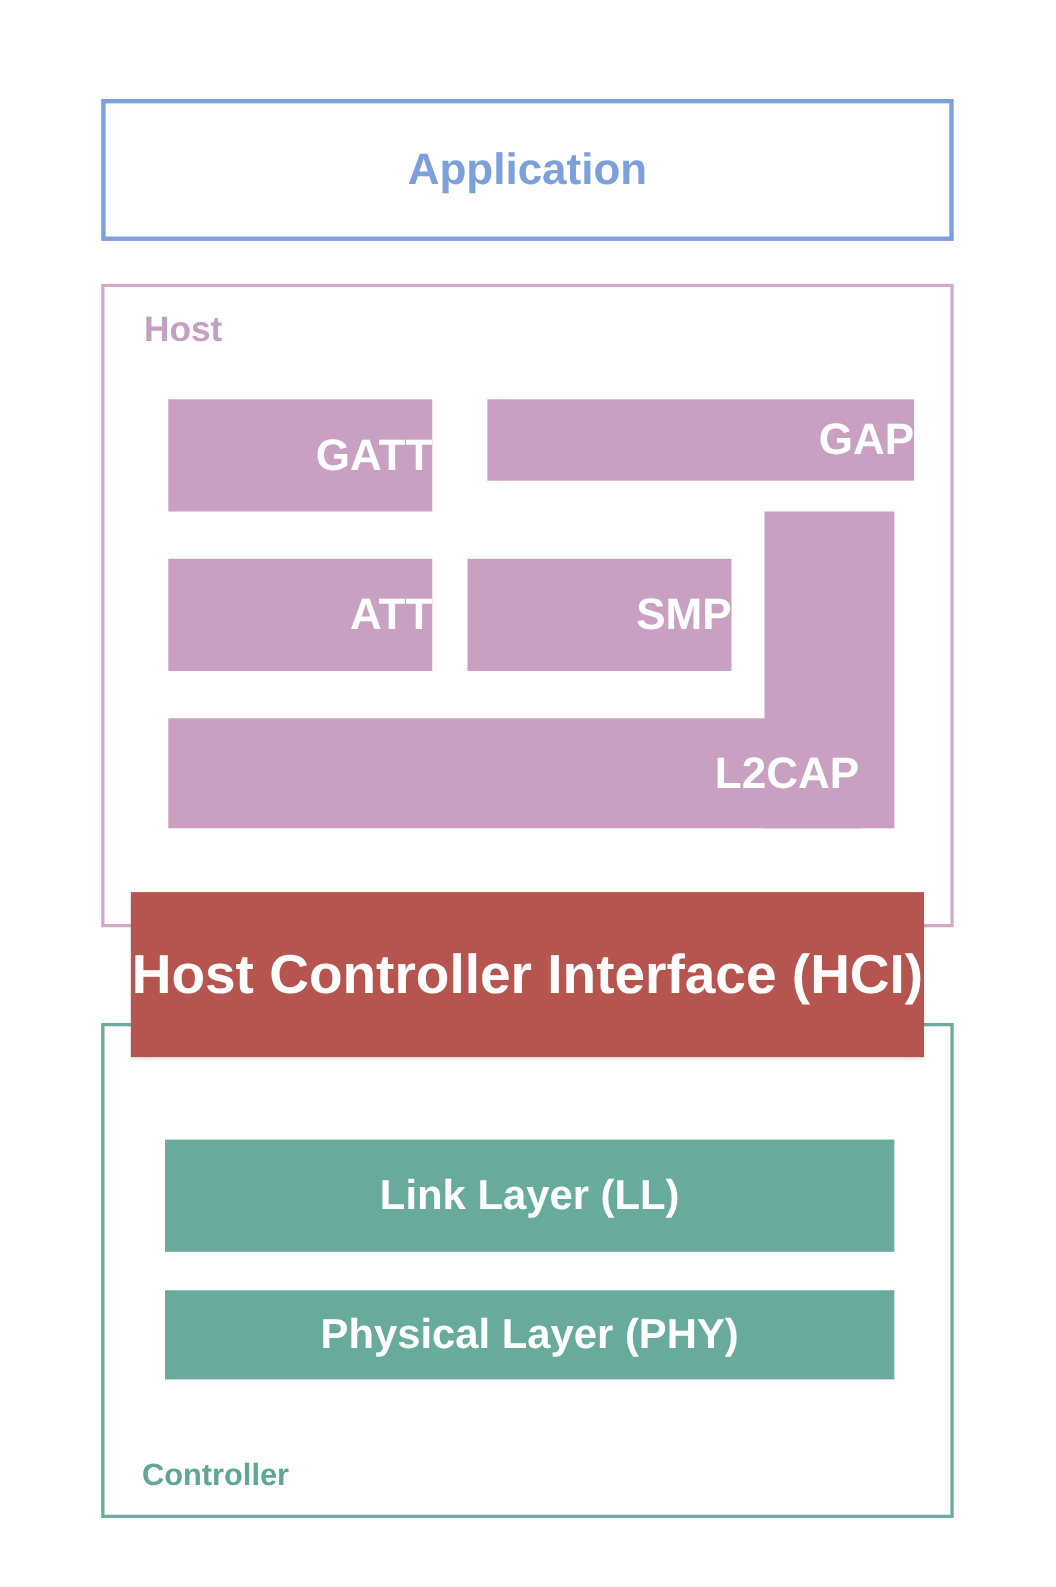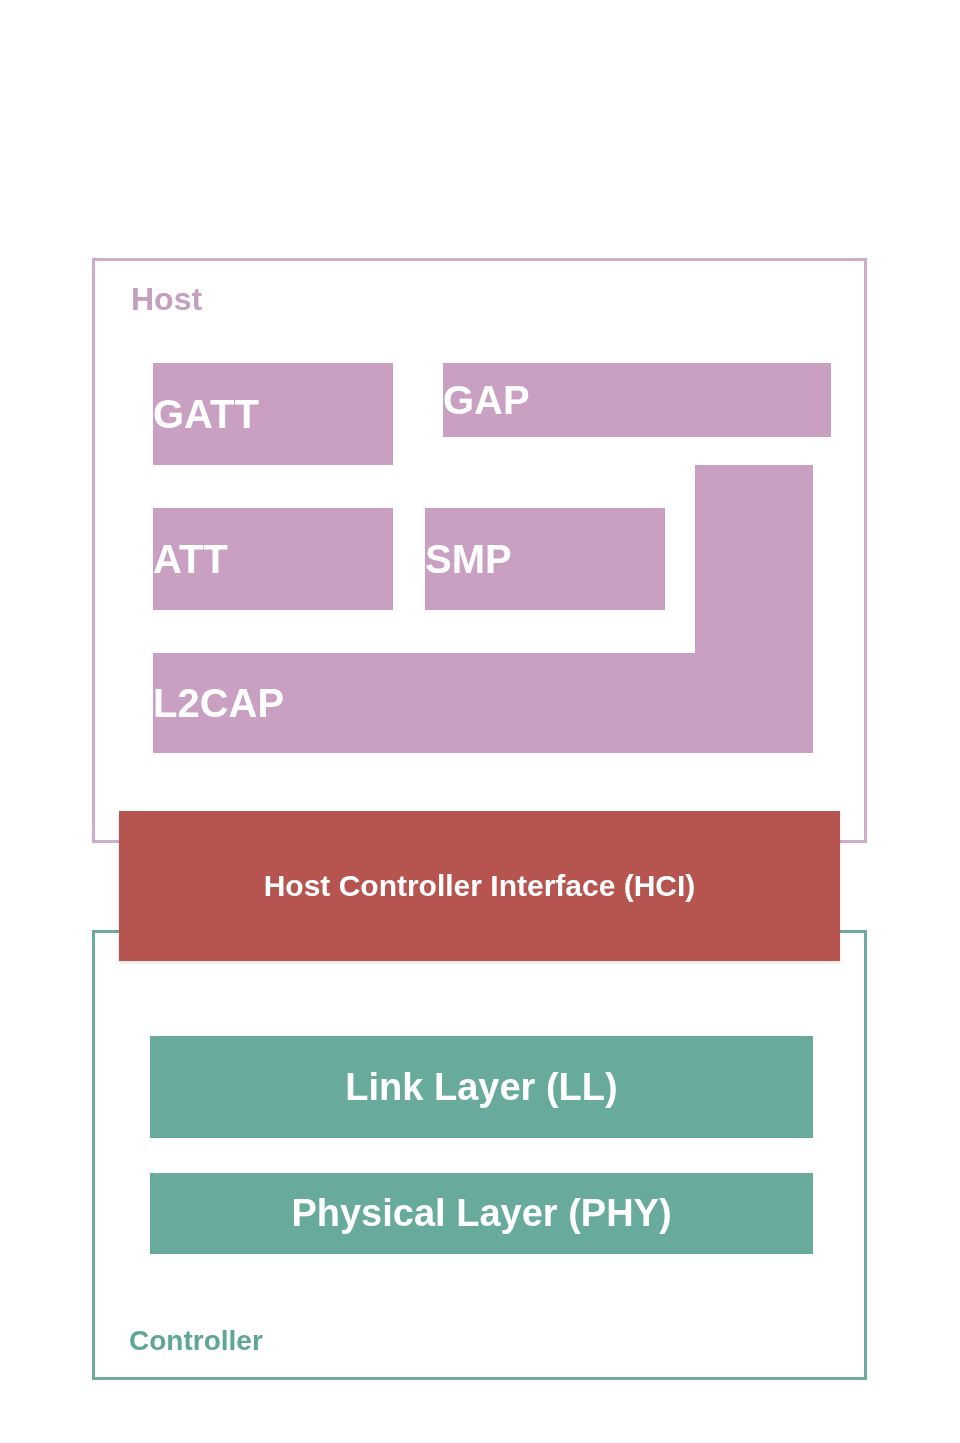--- a/index.html
+++ b/index.html
@@ -38,45 +38,45 @@
   }
   .host-title {
     position: absolute;
     left: 36px; top: 20px;
     color: var(--host-accent, #c39fc0);
     font-size: 32px; font-weight: bold;
   }
   .mauve-block {
     position: absolute;
     background: var(--host-fill, #c9a0c1);
-    display: flex; align-items: center; justify-content: flex-start;
+    display: flex; align-items: center; justify-content: flex-end;
     color: #ffffff; font-size: 40px; font-weight: bold;
   }
   .blk-gatt { left: 58px;  top: 102px; width: 240px; height: 102px; }
   .blk-gap-bar { left: 348px; top: 102px; width: 388px; height: 74px; }
   .blk-gap-ext {
     position: absolute;
     left: 600px; top: 204px; width: 118px; height: 288px;
     background: var(--host-fill, #c9a0c1);
   }
   .blk-att { left: 58px;  top: 247px; width: 240px; height: 102px; }
   .blk-smp { left: 330px; top: 247px; width: 240px; height: 102px; }
-  .blk-l2cap { left: 58px; top: 392px; width: 588px; height: 100px; }
+  .blk-l2cap { left: 58px; top: 392px; width: 588px; height: 100px; padding-left: 40px; }
   
   .hci-box {
     position: absolute;
     left: 119px; top: 811px;
     width: 721px; height: 150px;
     background: var(--hci-fill, #b65450);
     display: flex; align-items: center; justify-content: center;
     z-index: 5;
     box-shadow: 0 2px 3px rgba(0,0,0,0.12);
   }
   .hci-box .label {
-    color: #ffffff; font-size: 30px; font-weight: bold;
+    color: #ffffff; font-size: 50px; font-weight: bold;
   }
   
   .controller-box {
     position: absolute;
     left: 92px; top: 930px;
     width: 775px; height: 450px;
     box-sizing: border-box;
     border: 3px solid var(--controller-border, #6cab9e);
   }
   .controller-title {
@@ -92,20 +92,23 @@
     color: #ffffff; font-size: 38px; font-weight: bold;
   }
   .blk-ll  { left: 55px; top: 90px;  width: 663px; height: 102px; margin-top: 13px; }
   .blk-phy { left: 55px; top: 240px; width: 663px; height: 81px; }
 </style>
 </head>
 <body>
 
 <div class="canvas">
 
+  <div class="app-box">
+    <span class="label">Application</span>
+  </div>
 
   <div class="host-box">
     <span class="host-title">Host</span>
 
     <div class="mauve-block blk-gatt">
       <span>GATT</span>
     </div>
 
     <div class="mauve-block blk-gap-bar">
       <span>GAP</span>

